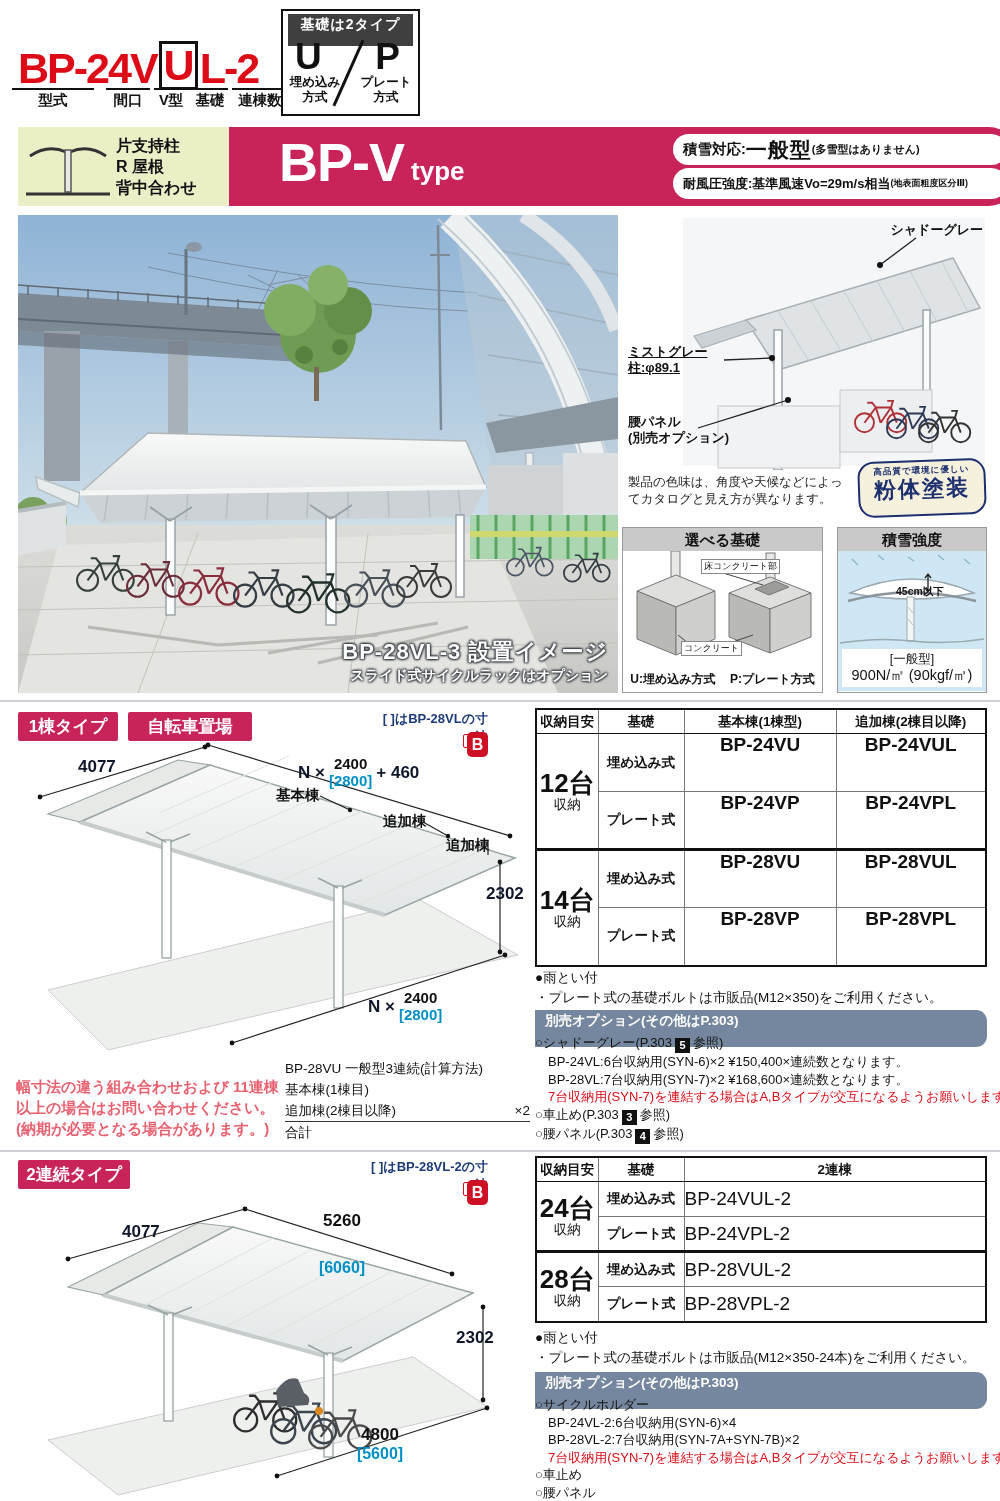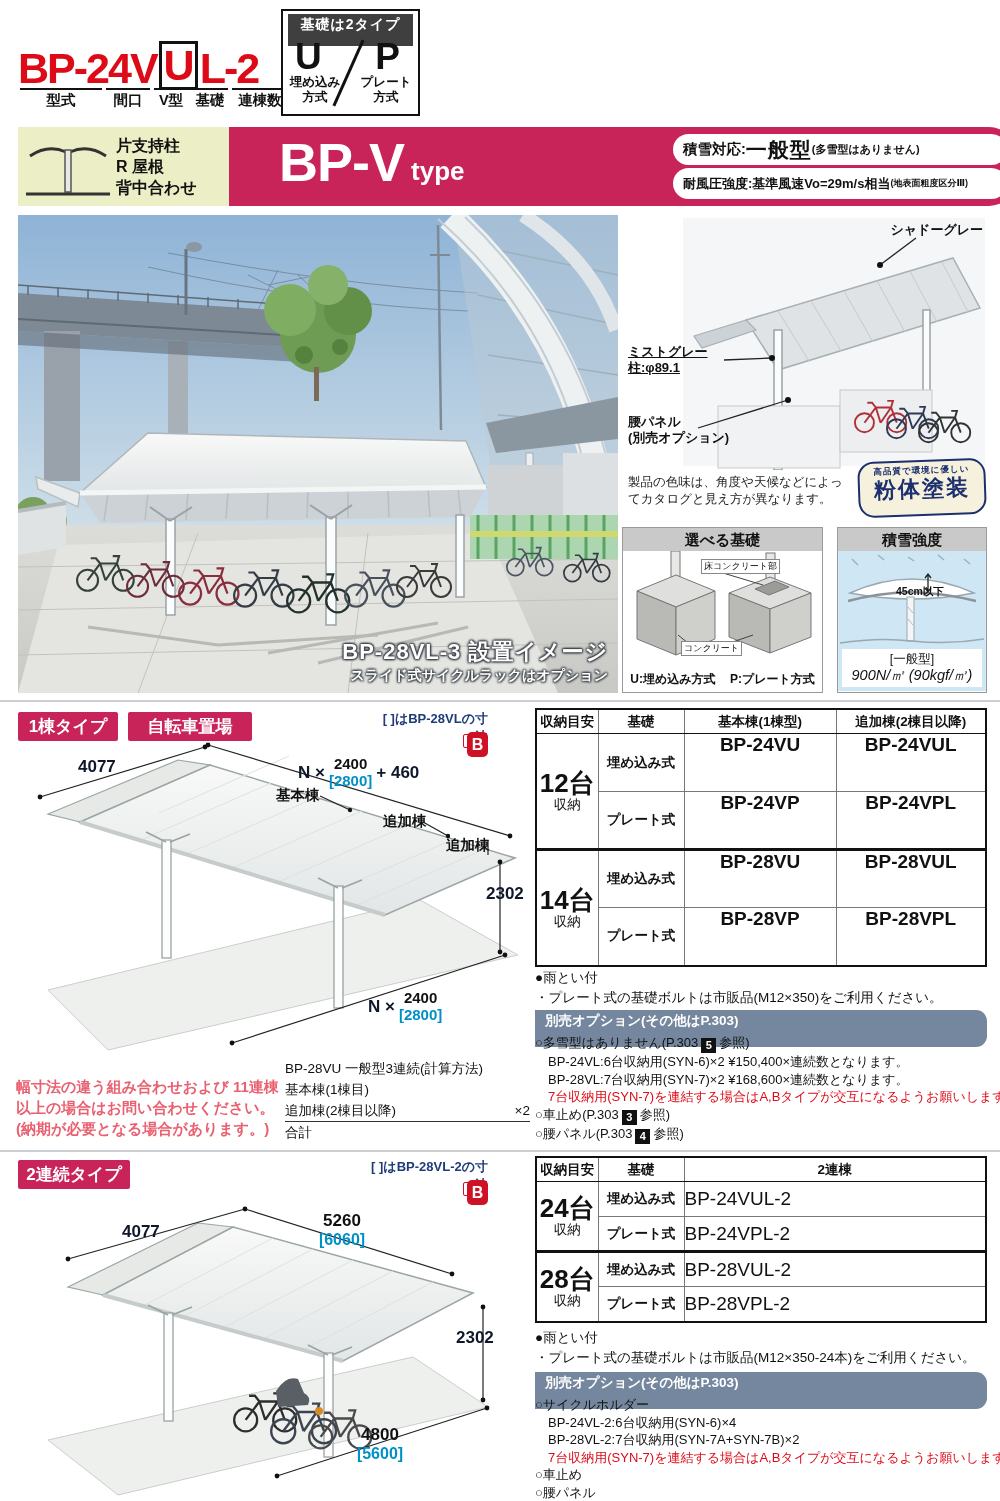--- a/index.html
+++ b/index.html
@@ -52,21 +52,21 @@
   .powder .arc{font-size:8.5px;font-weight:bold;color:#1c2f6e;margin-top:3px;letter-spacing:1px;}
   .powder .main{font-size:22px;font-weight:900;color:#1c2f6e;letter-spacing:2px;line-height:24px;}
   .infobox{border:1px solid #9a9a9a;background:#fff;box-sizing:border-box;}
   .infobox .title{height:23px;background:#c9c9c9;color:#111;font-size:15px;font-weight:bold;
                   text-align:center;line-height:23px;}
   .tag{position:absolute;background:#fff;border:1px solid #888;font-size:9px;padding:0 2px;white-space:nowrap;color:#111;}
   .fd-cap{position:absolute;bottom:3px;left:0;right:0;display:flex;justify-content:space-around;
           font-size:12px;font-weight:bold;color:#111;}
   .snow-bottom{position:absolute;left:4px;right:4px;bottom:4px;height:38px;background:#fff;text-align:center;color:#111;}
   .snow-bottom .t{font-size:12.5px;line-height:16px;margin-top:2px;}
-  .snow-bottom .v{font-size:14.5px;line-height:17px;font-style:italic;}
+  .snow-bottom .v{font-size:14.5px;line-height:17px;}
   .snow-depth{position:absolute;left:58px;top:34px;font-size:10.5px;font-weight:bold;color:#111;}
   
   .hrule{left:0;width:1000px;height:2px;background:#ccd0d4;}
   
   .badge{background:var(--crimson);color:#fff;font-size:17px;font-weight:bold;height:29px;line-height:29px;
          text-align:center;border-radius:2px;}
   .dim-note{font-size:13px;font-weight:bold;color:var(--navy);}
   .b-logo{width:25px;height:25px;position:absolute;}
   .b-logo .sq{position:absolute;right:0;top:0;width:21px;height:25px;background:#cf1126;border-radius:5px;
               color:#fff;font-weight:900;font-size:16px;text-align:center;line-height:25px;}
@@ -127,21 +127,21 @@
   </defs>
 </svg>
 
 <div id="page">
 
   <div class="abs model-row">
     <span>BP-24V</span>
     <span class="model-box">U</span>
     <span>L-2</span>
   </div>
-  <div class="abs seg" style="left:20px;top:88px;width:82px;text-align:center;">型式</div>
+  <div class="abs seg" style="left:12px;top:88px;width:82px;text-align:center;">型式</div>
   <div class="abs seg" style="left:106px;top:88px;width:44px;">間口</div>
   <div class="abs seg" style="left:154px;top:88px;width:34px;">V型</div>
   <div class="abs seg" style="left:192px;top:88px;width:36px;">基礎</div>
   <div class="abs seg" style="left:232px;top:88px;width:56px;">連棟数</div>
 
   <div class="abs fbox">
     <div class="fbox-title">基礎は2タイプ</div>
     <div class="fbox-letter" style="left:12px;">U</div>
     <div class="fbox-sub" style="left:0;">
       <div>埋め込み</div>
@@ -565,21 +565,21 @@
       <td class="mdl">BP-28VP</td>
       <td class="mdl">BP-28VPL</td>
     </tr>
   </tbody>
     </table>
 
   <div class="abs note-line" style="left:535px;top:968px;">●雨とい付</div>
   <div class="abs note-line" style="left:535px;top:988px;">・プレート式の基礎ボルトは市販品(M12×350)をご利用ください。</div>
   <div class="abs optbar" style="left:535px;top:1010px;">別売オプション(その他はP.303)</div>
   <div class="abs opts" style="left:535px;top:1034px;">
-    <div><span>○多雪型はありません(P.303</span><span class="numbadge">5</span><span>参照)</span></div>
+    <div><span>○シャドーグレー(P.303</span><span class="numbadge">5</span><span>参照)</span></div>
     <div class="ind">BP-24VL:6台収納用(SYN-6)×2 ¥150,400×連続数となります。</div>
     <div class="ind">BP-28VL:7台収納用(SYN-7)×2 ¥168,600×連続数となります。</div>
     <div class="ind red">7台収納用(SYN-7)を連結する場合はA,Bタイプが交互になるようお願いします。</div>
     <div><span>○車止め(P.303</span><span class="numbadge">3</span><span>参照)</span></div>
     <div><span>○腰パネル(P.303</span><span class="numbadge">4</span><span>参照)</span></div>
   </div>
 
   <div class="abs hrule" style="top:1150px;"></div>
 
   <div class="abs badge" style="left:18px;top:1160px;width:112px;">2連続タイプ</div>
@@ -627,21 +627,21 @@
         <circle cx="227" cy="14" r="2.4"></circle>
       <circle cx="434" cy="79" r="2.4"></circle>
       <circle cx="465" cy="112" r="2.4"></circle>
         <circle cx="465" cy="205" r="2.4"></circle>
       <circle cx="259" cy="281" r="2.4"></circle>
         <circle cx="469" cy="213" r="2.4"></circle>
     </g>
   </svg>
 
   <div class="abs dim" style="left:122px;top:1222px;">4077</div>
-  <div class="abs dim-stack" style="left:300px;top:1212px;width:84px;">
+  <div class="abs dim-stack" style="left:300px;top:1212px;width:84px;gap:28px;">
     <span class="t" style="font-size:17px;">5260</span>
     <span class="bl" style="font-size:16px;">[6060]</span>
   </div>
   <div class="abs dim" style="left:456px;top:1328px;">2302</div>
   <div class="abs dim-stack" style="left:338px;top:1426px;width:84px;">
     <span class="t" style="font-size:17px;">4800</span>
     <span class="bl" style="font-size:16px;">[5600]</span>
   </div>
 
   <table class="spec abs" style="left:535px;top:1156px;width:452px;">

